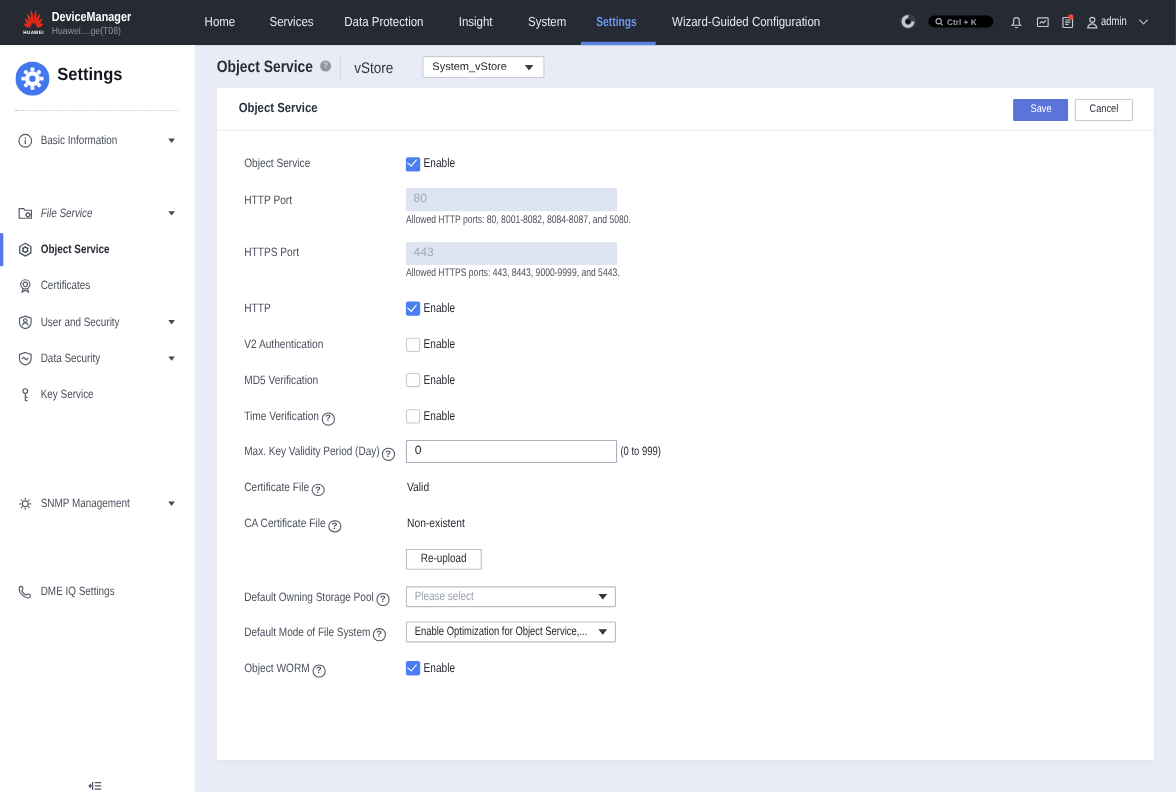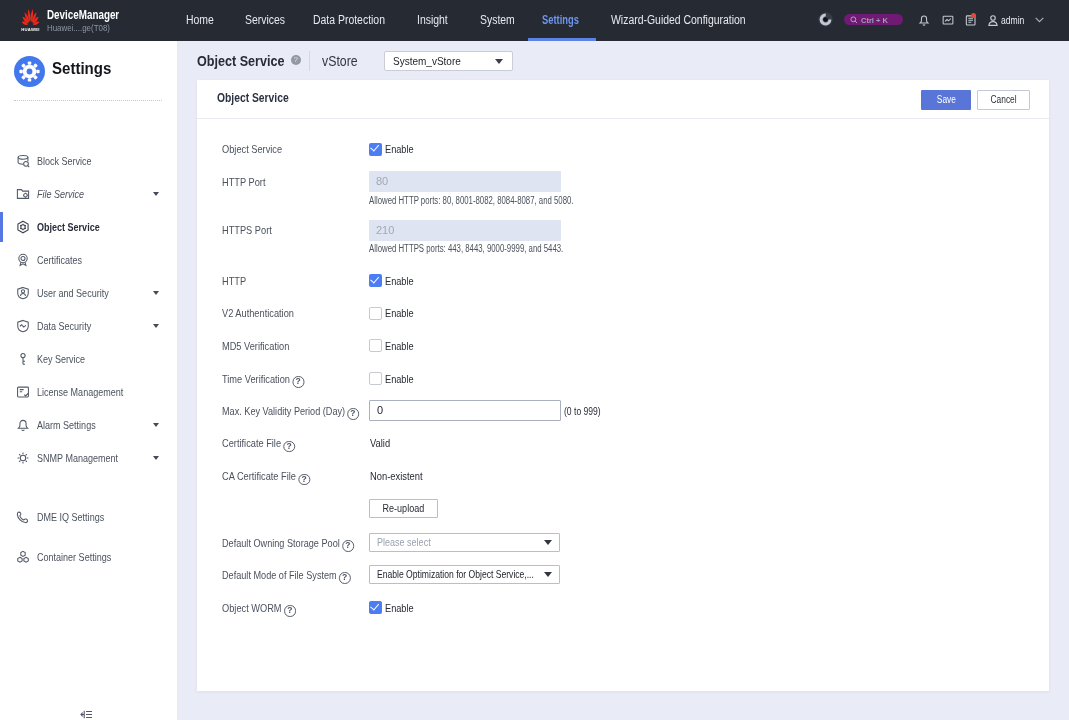--- a/index.html
+++ b/index.html
@@ -28,21 +28,21 @@
 .mi .lab { position:absolute; left:37px; top:50%; transform:translateY(-50%) scaleX(0.82); transform-origin:0 50%; font-size:11px; color:#4b515d; white-space:nowrap; }
 .mi.sel .lab { font-weight:bold; color:#262c38; }
 .mi .ico { position:absolute; left:16px; top:50%; transform:translateY(-50%); width:14px; height:14px; }
 .mi .chev { position:absolute; right:19px; top:50%; transform:translateY(-50%); width:0; height:0; border-left:3.5px solid transparent; border-right:3.5px solid transparent; border-top:4.5px solid #444a56; }
 #selbar { position:absolute; left:0; width:3px; background:#5578e6; }
 #pg-title { position:absolute; left:197px; top:52px; font-size:15px; font-weight:bold; color:#272c36; }
 #pg-info { position:absolute; left:291px; top:55px; width:10px; height:10px; border-radius:50%; background:#9298a3; }
 #pg-info:after { content:"?"; position:absolute; left:2.8px; top:0px; font-size:7.5px; color:#e8eaee; line-height:10px; }
 #pg-sep { position:absolute; left:309px; top:51px; width:1px; height:20px; background:#d5d8e0; }
 #vstore-lab { position:absolute; left:322px; top:53px; font-size:14px; color:#32363e; }
-#vstore-dd { position:absolute; left:384px; top:51px; width:129px; height:20px; background:#fff; border:1px solid #c9cdd8; border-radius:2px; }
+#vstore-dd { position:absolute; left:384px; top:51px; width:111px; height:20px; background:#fff; border:1px solid #c9cdd8; border-radius:2px; }
 #vstore-dd span { position:absolute; left:8px; top:3.5px; font-size:10px; color:#23272e; }
 #vstore-dd .car { position:absolute; right:9px; top:7px; width:0; height:0; border-left:4.5px solid transparent; border-right:4.5px solid transparent; border-top:5px solid #3a3f48; }
 #card { position:absolute; left:197px; top:80px; width:852px; height:611px; background:#fff; box-shadow:0 1px 3px rgba(60,70,100,0.07); }
 #card-h { position:absolute; left:217px; top:91px; font-size:12px; font-weight:bold; color:#2b3240; }
 #card-line { position:absolute; left:197px; top:118px; width:852px; height:1px; background:#e8eaef; }
 .btn-save { position:absolute; left:921px; top:90px; width:50px; height:20px; background:#5a75d8; color:#fff; font-size:10px; text-align:center; line-height:20px; border-radius:1px; }
 .btn-cancel { position:absolute; left:977px; top:90px; width:53px; height:20px; background:#fff; border:1px solid #c5c9d4; color:#2b2f37; font-size:10px; text-align:center; line-height:18px; border-radius:1px; }
 
 .flabel { position:absolute; left:222px; font-size:11px; color:#4b515d; white-space:nowrap; transform:scaleX(0.84); transform-origin:0 50%; height:14px; line-height:14px; }
 .qi { display:inline-block; width:11.5px; height:11.5px; border:1.2px solid #555c69; border-radius:50%; font-size:8.5px; font-weight:bold; color:#4c525e; text-align:center; line-height:9.8px; vertical-align:-1.6px; margin-left:4px; transform:scaleX(1.19); }
@@ -87,21 +87,21 @@
   <div class="nav" style="left:479.5px;"><span class="tx s87">System</span></div>
   <div class="nav" style="left:542px;color:#6e95f0;font-weight:bold;"><span class="tx s78">Settings</span></div>
   <div class="nav" style="left:611px;"><span class="tx s87">Wizard-Guided Configuration</span></div>
   <div id="navline"></div>
   <div id="tr-icons">
     <svg class="abs" style="left:817.5px;top:12px" width="15" height="15" viewBox="0 0 15 15">
         <circle cx="7.5" cy="7.5" r="7.2" fill="#454c59" opacity="0.55"></circle>
         <circle cx="7.5" cy="7.5" r="4.4" fill="none" stroke="#c3c8d1" stroke-width="3" stroke-dasharray="20.5 7.1"></circle>
         <circle cx="7.5" cy="7.5" r="2.1" fill="#0d1117"></circle>
       </svg>
-    <div class="abs" style="left:844px;top:14px;width:59px;height:11px;background:#701a75;border-radius:5.5px;">
+    <div class="abs" style="left:844px;top:14px;width:59px;height:11px;background:#000000;border-radius:5.5px;">
       <svg class="abs" style="left:6px;top:2px" width="8" height="8" viewBox="0 0 13 13" fill="none" stroke="#a7aebb" stroke-width="1.6">
           <circle cx="5.4" cy="5.4" r="3.9"></circle>
           <path d="M8.4 8.4l3 3"></path>
         </svg>
       <span class="abs" style="left:17px;top:1.5px;font-size:7.5px;font-weight:bold;color:#9aa2b0;">Ctrl + K</span>
     </div>
     <svg class="abs" style="left:918px;top:14px" width="12" height="13" viewBox="0 0 17 18" fill="none" stroke="#c6cbd4" stroke-width="1.5">
         <path d="M3 12.5c1.2-1 1.9-1.5 1.9-3.4V6.3a3.6 3.6 0 0 1 7.2 0v2.8c0 1.9.7 2.4 1.9 3.4z"></path>
         <path d="M7 14.6a1.6 1.6 0 0 0 3 0"></path>
       </svg>
@@ -139,29 +139,28 @@
         <rect x="14.2" y="23" width="3.6" height="3.4" rx="0.8" transform="rotate(45 16 16)"></rect>
         <rect x="5.6" y="14.2" width="3.4" height="3.6" rx="0.8" transform="rotate(45 16 16)"></rect>
         <rect x="23" y="14.2" width="3.4" height="3.6" rx="0.8" transform="rotate(45 16 16)"></rect>
       </g>
     </g>
     <circle cx="16" cy="16" r="3" fill="#4277ee"></circle>
   </svg>
   <div id="side-title"><span class="tx s94">Settings</span></div>
   <div id="side-dots"></div>
   <div id="selbar" style="top:171px;height:30px;"></div>
-  <div class="mi" style="top:103.5px;">
-      <svg class="ico" viewBox="0 0 16 16" fill="none" stroke="#525966" stroke-width="1.2">
-        <ellipse cx="8" cy="3.8" rx="5.6" ry="2.2"></ellipse>
-        <path d="M2.4 3.8v5.6c0 1.3 2.5 2.2 5.6 2.2"></path>
-        <path d="M13.6 3.8v4.4"></path>
-        <circle cx="11.4" cy="11.2" r="2.7"></circle>
-        <path d="M13.4 13.2l1.7 1.7"></path>
-      </svg>
-      <span class="lab">Block Service</span>
+  <div class="mi" style="top:70.5px;">
+      <svg class="ico" viewBox="0 0 16 16">
+        <circle cx="8" cy="8" r="6.6" fill="none" stroke="#525966" stroke-width="1.2"></circle>
+        <rect x="7.35" y="7" width="1.3" height="4.4" fill="#525966"></rect>
+        <rect x="7.35" y="4.4" width="1.3" height="1.4" fill="#525966"></rect>
+      </svg>
+      <span class="lab">Basic Information</span>
+      <i class="chev"></i>
     </div>
   <div class="mi" style="top:136.5px;font-style:italic;">
       <svg class="ico" viewBox="0 0 16 16" fill="none" stroke="#525966" stroke-width="1.2">
         <path d="M1.6 3h4.6l1.4 1.7h6.8V13H1.6z"></path>
         <circle cx="10.8" cy="9.5" r="2"></circle>
         <path d="M10.8 6.6v1M10.8 11.4v1M8 9.5h1M12.6 9.5h1"></path>
       </svg>
       <span class="lab">File Service</span>
       <i class="chev"></i>
     </div>
@@ -198,57 +197,33 @@
       <span class="lab">Data Security</span>
       <i class="chev"></i>
     </div>
   <div class="mi" style="top:301.5px;">
       <svg class="ico" viewBox="0 0 16 16" fill="none" stroke="#525966" stroke-width="1.2">
         <circle cx="8" cy="4" r="2.4"></circle>
         <path d="M8 6.4v7.6M8 10.6h2.3M8 13.9h2.3"></path>
       </svg>
       <span class="lab">Key Service</span>
     </div>
-  <div class="mi" style="top:334.5px;">
-      <svg class="ico" viewBox="0 0 16 16" fill="none" stroke="#525966" stroke-width="1.2">
-        <rect x="1.8" y="2.4" width="12.4" height="11.2" rx="1"></rect>
-        <path d="M4.3 5.3h4.4M4.3 7.8h2.7"></path>
-        <path d="M9.5 10.9l1.5 1.5 2.7-2.7" stroke-width="1.3"></path>
-      </svg>
-      <span class="lab">License Management</span>
-    </div>
-  <div class="mi" style="top:367.5px;">
-      <svg class="ico" viewBox="0 0 16 16" fill="none" stroke="#525966" stroke-width="1.2">
-        <path d="M2.8 11.6c1-.8 1.7-1.3 1.7-2.9V6.2A3.5 3.5 0 0 1 8 2.7a3.5 3.5 0 0 1 3.5 3.5v2.5c0 1.6.7 2.1 1.7 2.9z"></path>
-        <path d="M6.6 13.3a1.45 1.45 0 0 0 2.8 0"></path>
-      </svg>
-      <span class="lab">Alarm Settings</span>
-      <i class="chev"></i>
-    </div>
   <div class="mi" style="top:400.5px;">
       <svg class="ico" viewBox="0 0 16 16" fill="none" stroke="#525966" stroke-width="1.2">
         <circle cx="8" cy="8" r="3.1"></circle>
         <path d="M8 1.8v2M8 12.2v2M1.8 8h2M12.2 8h2M3.6 3.6l1.4 1.4M11 11l1.4 1.4M12.4 3.6L11 5M5 11l-1.4 1.4"></path>
       </svg>
       <span class="lab">SNMP Management</span>
       <i class="chev"></i>
     </div>
-  <div class="mi" style="top:459px;">
+  <div class="mi" style="top:480px;">
       <svg class="ico" viewBox="0 0 16 16" fill="none" stroke="#525966" stroke-width="1.2">
         <path d="M3.1 2.4c2.1 0 2.7 1.7 2.3 2.7l-1 1.9c.8 1.9 2.5 3.6 4.2 4.4l1.9-1c1-.4 2.7.2 2.7 2.3-.2 1-1 1.7-2.3 1.7-4.6-.4-9-4.8-9.4-9.4 0-1.3.6-2.3 1.6-2.6z"></path>
       </svg>
       <span class="lab">DME IQ Settings</span>
-    </div>
-  <div class="mi" style="top:499.5px;">
-      <svg class="ico" viewBox="0 0 16 16" fill="none" stroke="#525966" stroke-width="1.2">
-        <path d="M8 1.6l2.5 1.4v2.9L8 7.3 5.5 5.9V3z"></path>
-        <path d="M4.5 8.3L7 9.7v2.9l-2.5 1.4L2 12.6V9.7z"></path>
-        <path d="M11.5 8.3l2.5 1.4v2.9l-2.5 1.4L9 12.6V9.7z"></path>
-      </svg>
-      <span class="lab">Container Settings</span>
     </div>
   <svg class="abs" style="left:80px;top:668px" width="13" height="11" viewBox="0 0 14 12" fill="none" stroke="#525966" stroke-width="1.2">
       <path d="M4.5 2v8M4.5 6L1 6M2.8 4L1 6l1.8 2"></path>
       <path d="M6.5 2.8h6.5M6.5 6h6.5M6.5 9.2h6.5"></path>
     </svg>
 </div>
 <div id="pg-title"><span class="tx s84">Object Service</span></div>
 <div id="pg-info"></div>
 <div id="pg-sep"></div>
 <div id="vstore-lab"><span class="tx s88">vStore</span></div>
@@ -264,21 +239,21 @@
 <div id="form">
   <div class="flabel" style="top:142px;">Object Service</div>
   <div class="cb on" style="top:142.8px;"></div>
   <div class="enb" style="top:142px;"><span class="tx s8">Enable</span></div>
 
   <div class="flabel" style="top:174.5px;">HTTP Port</div>
   <div class="inp-d" style="top:171px;">80</div>
   <div class="helper" style="top:194.5px;">Allowed HTTP ports: 80, 8001-8082, 8084-8087, and 5080.</div>
 
   <div class="flabel" style="top:223px;">HTTPS Port</div>
-  <div class="inp-d" style="top:219.5px;">210</div>
+  <div class="inp-d" style="top:219.5px;">443</div>
   <div class="helper" style="top:242.5px;">Allowed HTTPS ports: 443, 8443, 9000-9999, and 5443.</div>
 
   <div class="flabel" style="top:273.5px;">HTTP</div>
   <div class="cb on" style="top:274.3px;"></div>
   <div class="enb" style="top:273.5px;"><span class="tx s8">Enable</span></div>
 
   <div class="flabel" style="top:306px;">V2 Authentication</div>
   <div class="cb off" style="top:306.9px;"></div>
   <div class="enb" style="top:306px;"><span class="tx s8">Enable</span></div>
 

